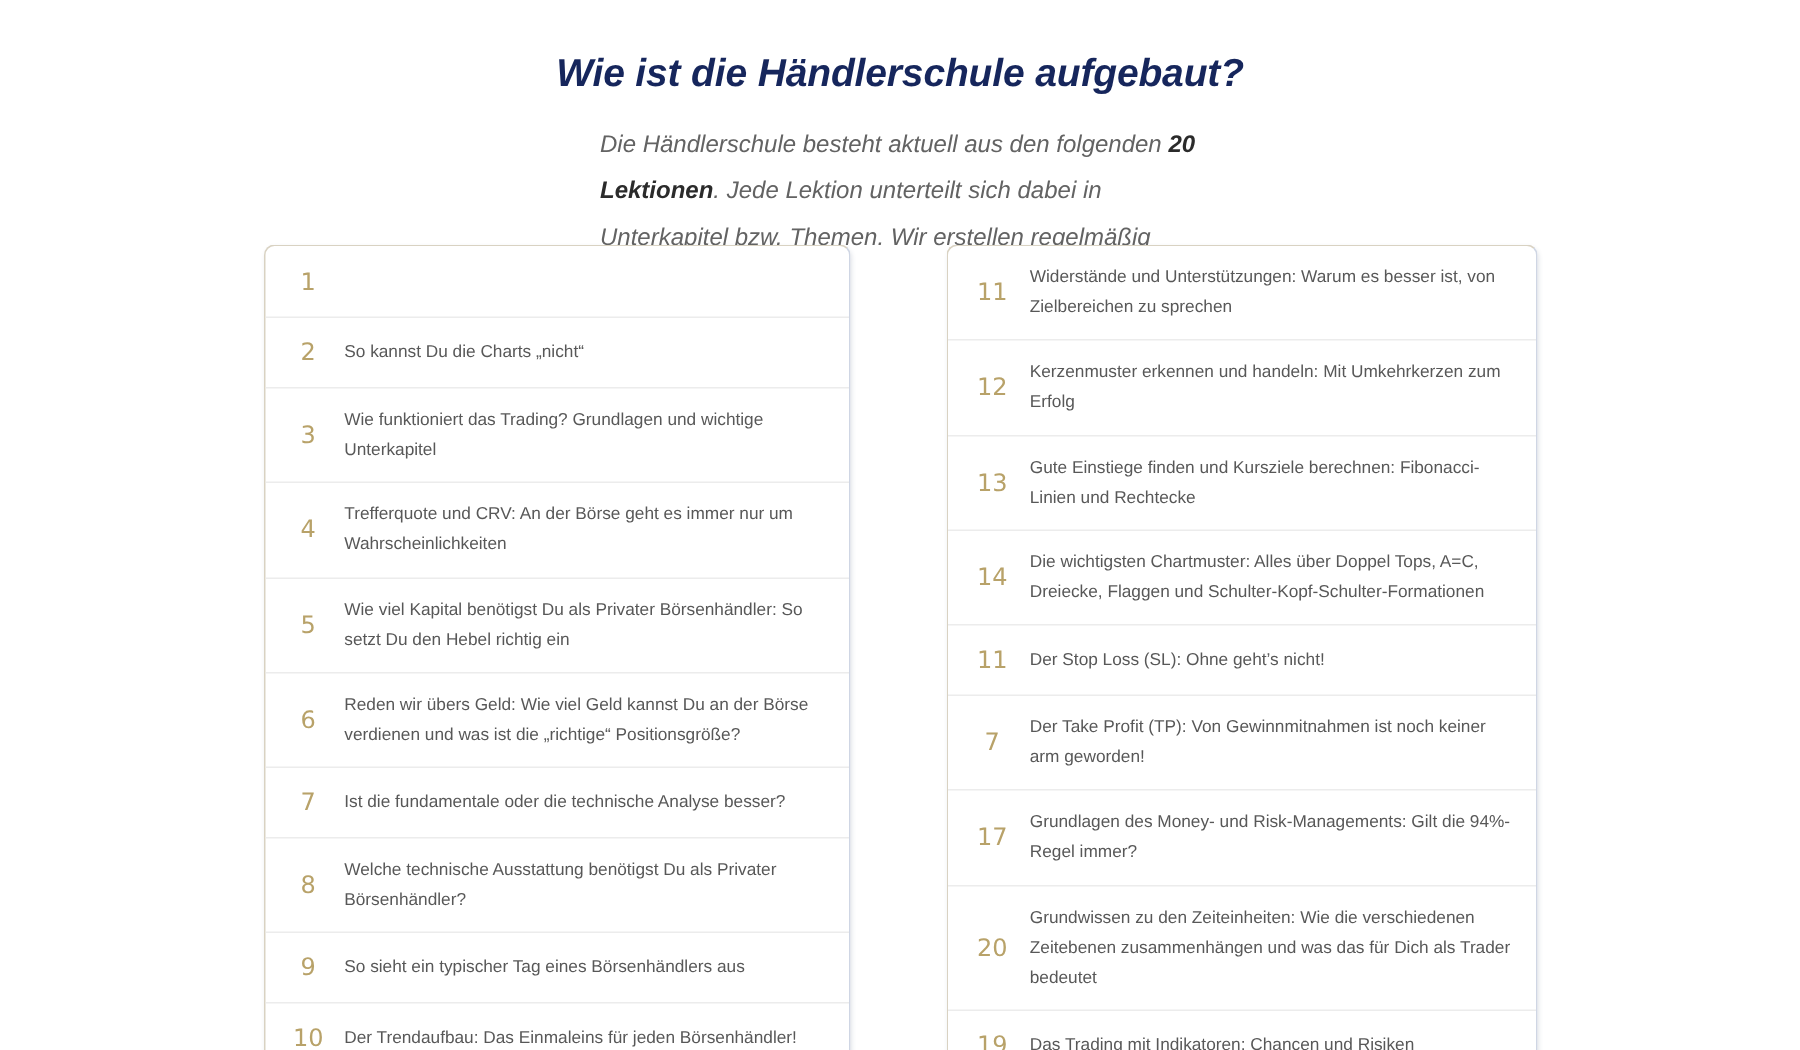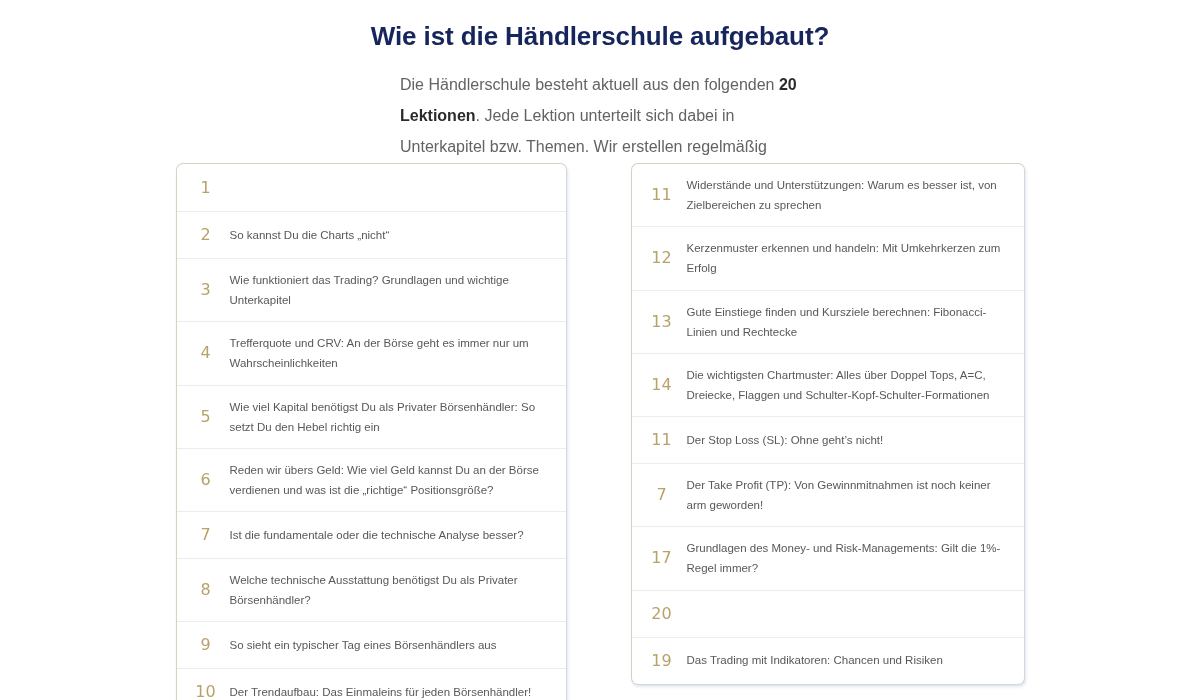--- a/index.html
+++ b/index.html
@@ -18,22 +18,23 @@
 
   .page {
     position: relative;
     width: 1200px;
     height: 700px;
     box-sizing: border-box;
   }
 
   
   .header {
-    padding-top: 20px;
+    padding-top: 32px;
     text-align: center;
+    font-style: italic;
   }
   .page-title {
     margin: 0;
     font-size: 26px;
     line-height: 1.25;
     font-weight: 700;
     color: #16265c;
     letter-spacing: -0.1px;
   }
   .subtitle {
@@ -187,24 +188,25 @@
         <div class="lesson-row">
           <span class="lesson-num">11</span>
           <span class="lesson-title">Der Stop Loss (SL): Ohne geht’s nicht!</span>
         </div>
         <div class="lesson-row">
           <span class="lesson-num">7</span>
           <span class="lesson-title">Der Take Profit (TP): Von Gewinnmitnahmen ist noch keiner arm geworden!</span>
         </div>
         <div class="lesson-row">
           <span class="lesson-num">17</span>
-          <span class="lesson-title">Grundlagen des Money- und Risk-Managements: Gilt die 1%-Regel immer?</span>
+          <span class="lesson-title">Grundlagen des Money- und Risk-Managements: Gilt die 94%-Regel immer?</span>
         </div>
         <div class="lesson-row">
           <span class="lesson-num">20</span>
+          <span class="lesson-title">Grundwissen zu den Zeiteinheiten: Wie die verschiedenen Zeitebenen zusammenhängen und was das für Dich als Trader bedeutet</span>
         </div>
         <div class="lesson-row">
           <span class="lesson-num">19</span>
           <span class="lesson-title">Das Trading mit Indikatoren: Chancen und Risiken</span>
         </div>
       </div>
 
   </div>
 
 </div>

